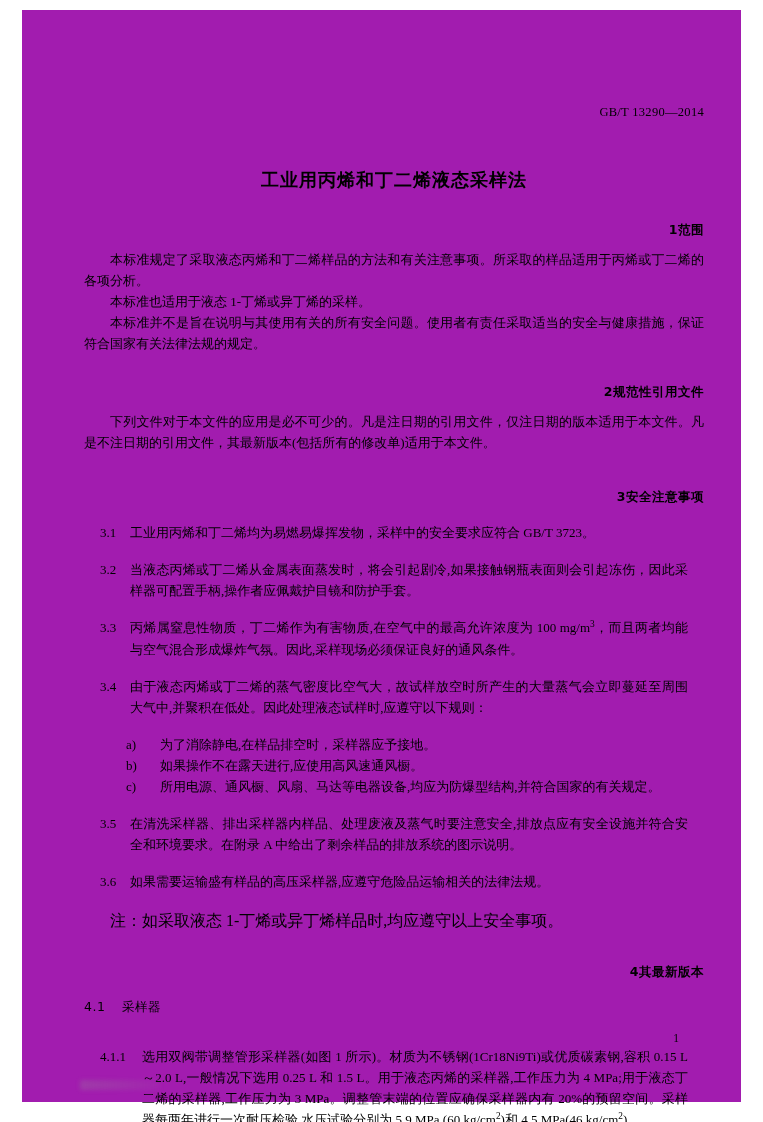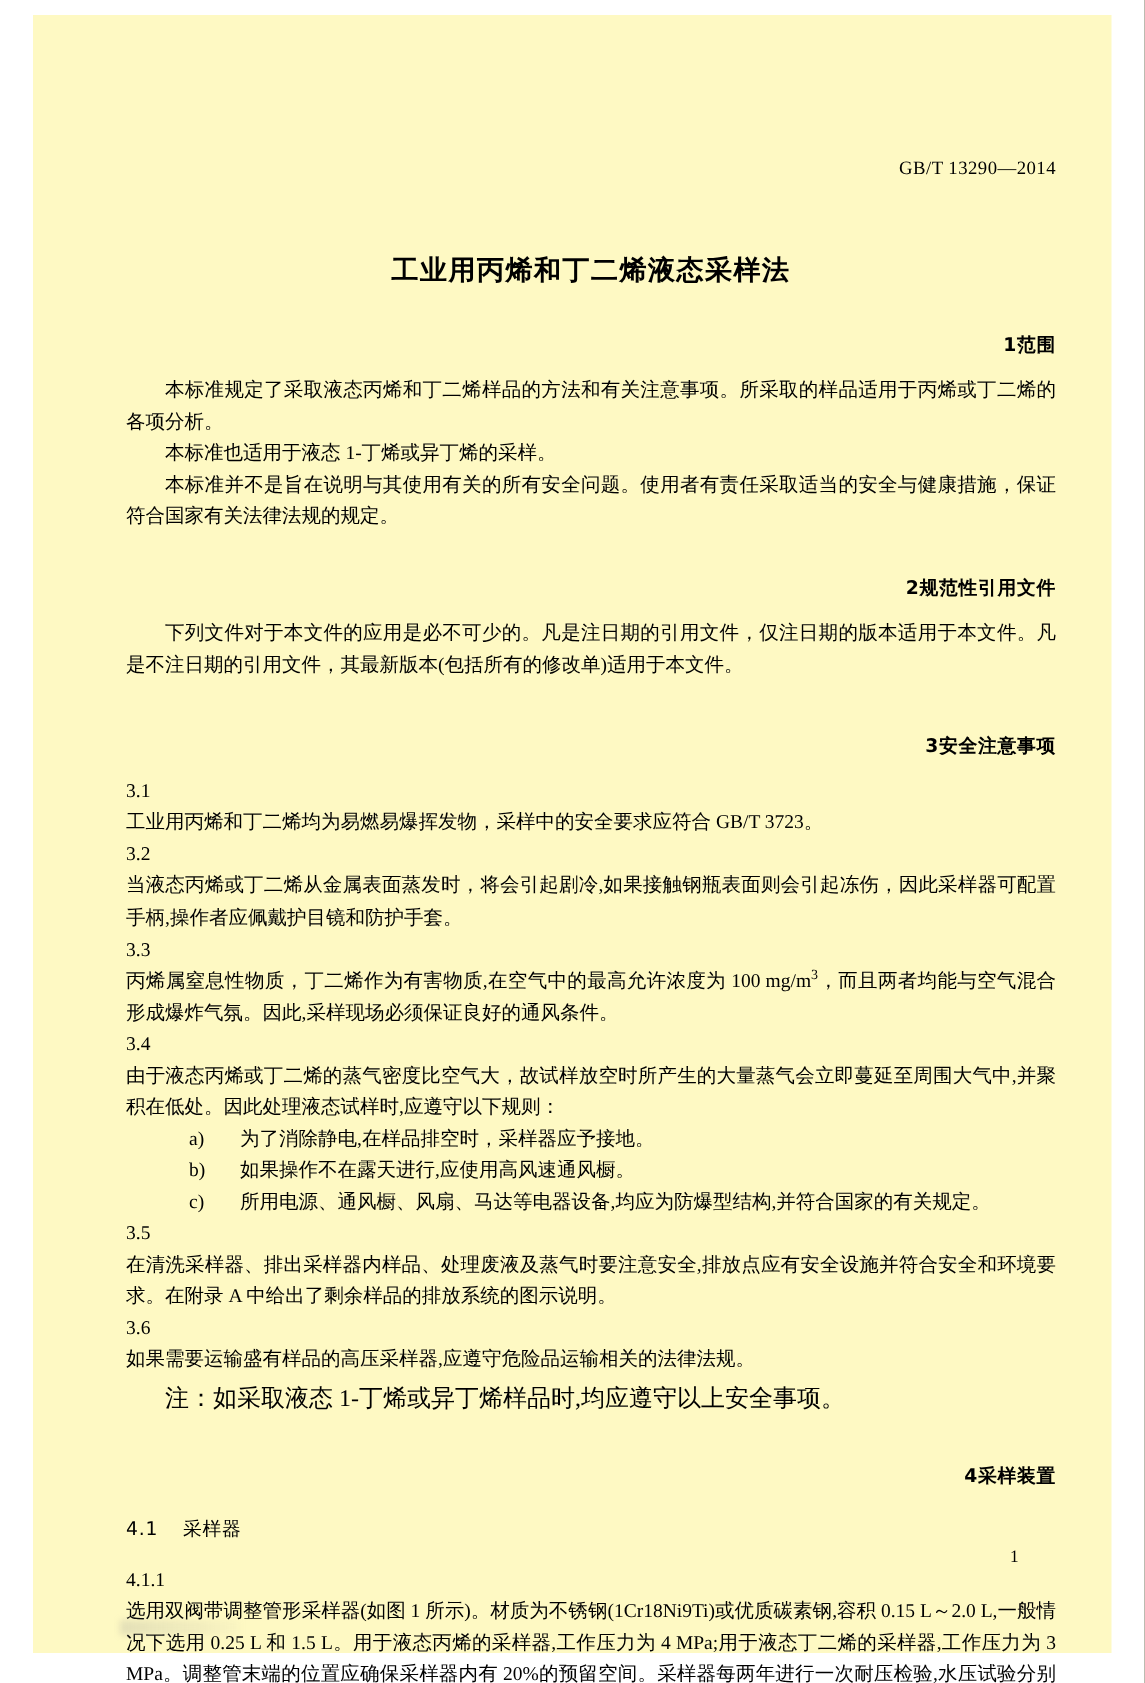--- a/index.html
+++ b/index.html
@@ -16,21 +16,21 @@
     overflow: hidden;
     font-family: "Liberation Serif", "DejaVu Serif", serif;
     color: #000000;
   }
   .sheet {
     position: absolute;
     left: 22px;
     top: 10px;
     width: 719px;
     height: 1092px;
-    background: #fef9c3;
+    background: #a21caf;
     box-shadow: 0 0 0 0 #fff;
   }
   .content {
     position: absolute;
     left: 62px;
     top: 95px;
     width: 620px;
   }
   .header-std {
     text-align: right;
@@ -79,24 +79,23 @@
     margin: 0;
     text-align: justify;
     text-justify: inter-ideograph;
   }
   p.indent {
     text-indent: 26px;
   }
   .numbered {
     font-size: 13px;
     line-height: 1.62;
-    margin: 0;
+    margin: 16px;
     text-align: justify;
     display: flex;
-    flex-direction: column;
   }
   .numbered .lbl {
     flex: 0 0 auto;
     width: 30px;
   }
   .numbered .txt {
     flex: 1 1 auto;
     text-align: justify;
   }
   .listitem {
@@ -204,21 +203,21 @@
         <span class="lbl">3.5</span>
         <span class="txt">在清洗采样器、排出采样器内样品、处理废液及蒸气时要注意安全,排放点应有安全设施并符合安全和环境要求。在附录 A 中给出了剩余样品的排放系统的图示说明。</span>
       </div>
       <div class="numbered">
         <span class="lbl">3.6</span>
         <span class="txt">如果需要运输盛有样品的高压采样器,应遵守危险品运输相关的法律法规。</span>
       </div>
       <p class="note">注：如采取液态 1-丁烯或异丁烯样品时,均应遵守以上安全事项。</p>
 
       <div class="sec-heading">
-        <span class="num">4</span><span>采样装置</span>
+        <span class="num">4</span><span>其最新版本</span>
       </div>
       <div class="sub-heading">
         <span class="num">4.1</span><span>采样器</span>
       </div>
       <div class="gap-s"></div>
       <div class="numbered">
         <span class="lbl" style="width:42px">4.1.1</span>
         <span class="txt">选用双阀带调整管形采样器(如图 1 所示)。材质为不锈钢(1Cr18Ni9Ti)或优质碳素钢,容积 0.15 L～2.0 L,一般情况下选用 0.25 L 和 1.5 L。用于液态丙烯的采样器,工作压力为 4 MPa;用于液态丁二烯的采样器,工作压力为 3 MPa。调整管末端的位置应确保采样器内有 20%的预留空间。采样器每两年进行一次耐压检验,水压试验分别为 5.9 MPa (60 kg/cm<sup>2</sup>)和 4.5 MPa(46 kg/cm<sup>2</sup>)。</span>
       </div>
 

